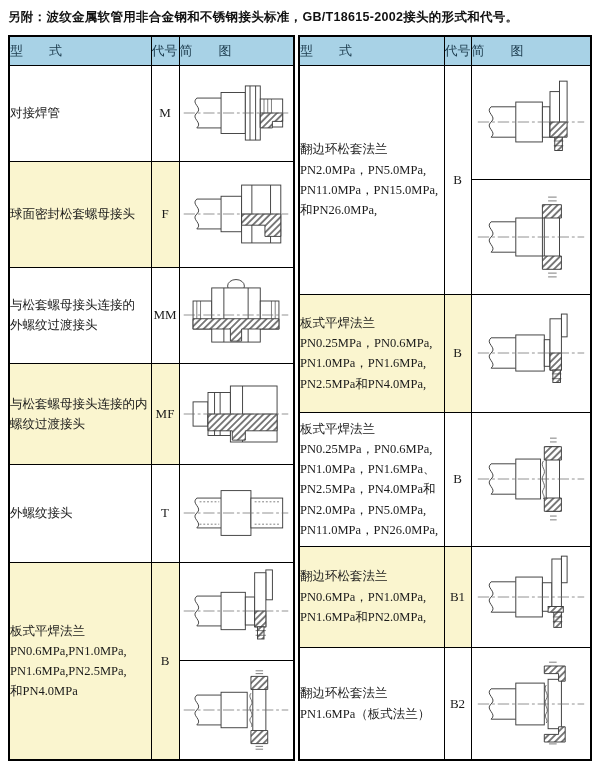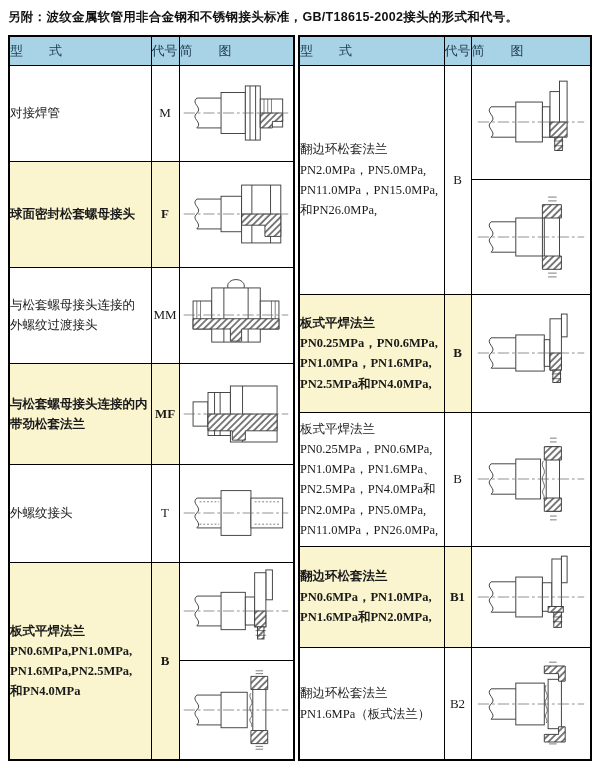--- a/index.html
+++ b/index.html
@@ -25,21 +25,21 @@
     font-size:13px;text-align:left;vertical-align:middle;color:#1c3b4d;
   }
   td.type{
     font-size:12.5px;line-height:1.62;padding:4px 4px 4px 13px;
     vertical-align:middle;white-space:pre-line;text-align:left;
   }
   td.code{
     font-size:13px;text-align:center;vertical-align:middle;
     font-family:"Liberation Serif","DejaVu Serif",serif;
   }
-  td.hl{background:#faf5cf;font-weight:bold;}
+  td.hl{background:#faf5cf;}
   td.diag-cell{text-align:center;vertical-align:middle;background:#fff;}
   svg.diag{display:block;margin:0 auto;}
   .defs-holder{position:absolute;width:0;height:0;overflow:hidden;}
 </style>
 </head>
 <body>
 
 <div class="page">
 
   <svg class="defs-holder" aria-hidden="true">
@@ -238,21 +238,21 @@
 外螺纹过渡接头</td>
           <td class="code">MM</td>
           <td class="diag-cell">
             <svg class="diag" width="112" height="86" viewBox="0 0 120 92">
                 <use href="#sym-double-male"></use>
               </svg>
           </td>
         </tr>
         <tr style="height:101px">
           <td class="type hl">与松套螺母接头连接的内
-带劲松套法兰</td>
+螺纹过渡接头</td>
           <td class="code hl">MF</td>
           <td class="diag-cell">
             <svg class="diag" width="112" height="90" viewBox="0 0 120 92">
                 <use href="#sym-male-female"></use>
               </svg>
           </td>
         </tr>
         <tr style="height:98px">
           <td class="type">外螺纹接头</td>
           <td class="code">T</td>

